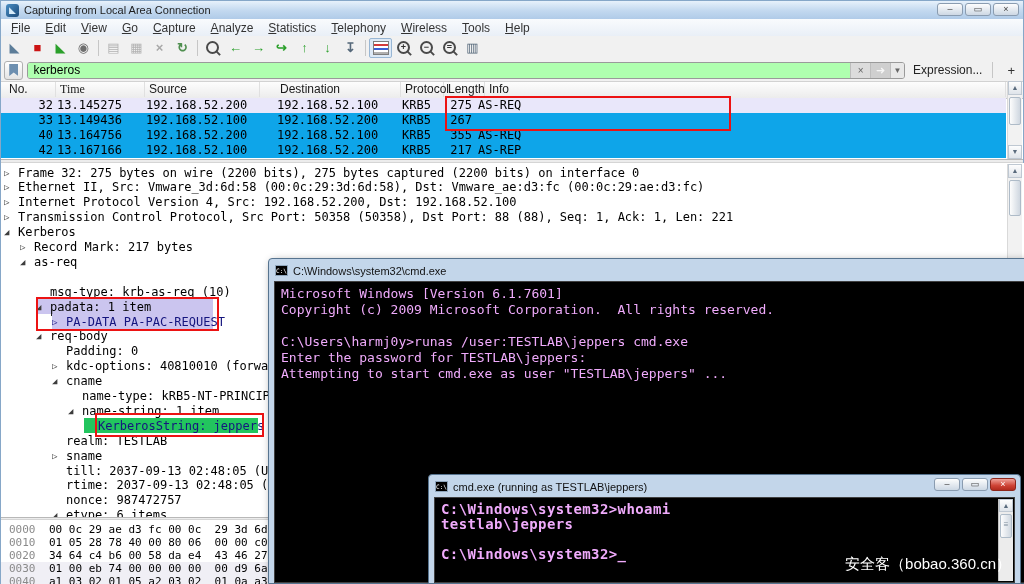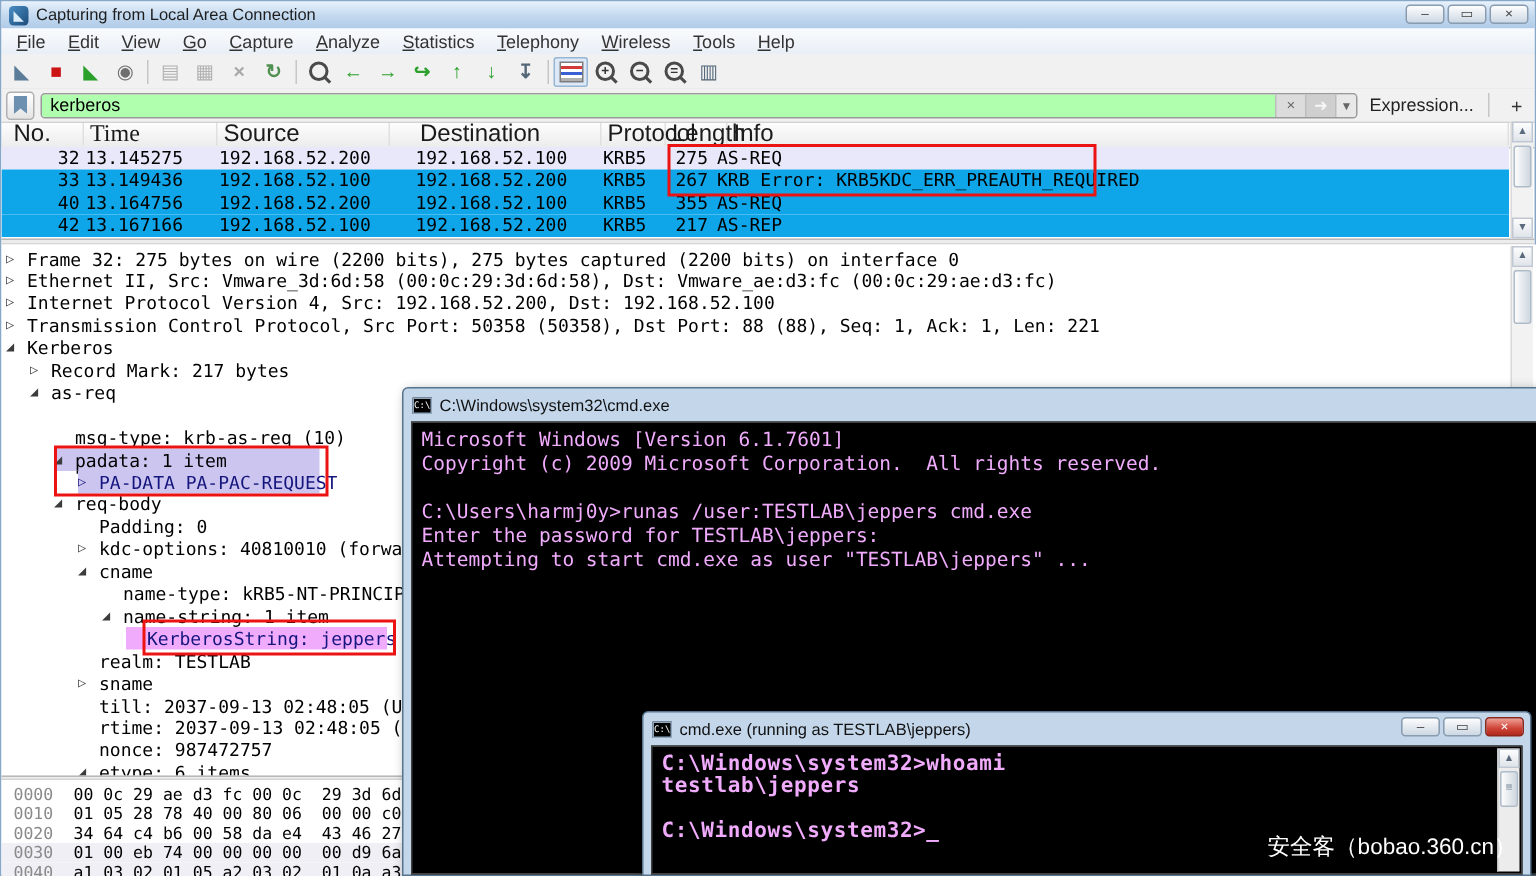--- a/index.html
+++ b/index.html
@@ -43,42 +43,42 @@
   .filter-input{flex:1;border:0;outline:none;background:#afffaf;font:12px "Liberation Sans",sans-serif;padding:0 5px;color:#000}
   .fbtn{width:19px;background:#dcdcdc;border-left:1px solid #bdbdbd;font-size:10px;color:#666;
         display:flex;align-items:center;justify-content:center}
   .fbtn.apply{color:#f6f6f6;background:#cfcfcf;font-size:11px}
   .fbtn.dd{width:13px;background:#e8e8e8;font-size:8px}
   .expr-label{font-size:12px;color:#222;padding:0 4px;white-space:nowrap}
   .fsep{width:1px;height:16px;background:#c6c6c6;margin:0 2px}
   .plus-label{font-size:13px;color:#333;padding:0 8px}
 
   .ws-cols{position:absolute;left:0;top:80px;right:0;height:16px;background:linear-gradient(#fdfdfd,#ececec);
-           border-top:1px solid #d2d2d2;border-bottom:1px solid #c6c6c6;font-size:16px;color:#1a1a1a}
+           border-top:1px solid #d2d2d2;border-bottom:1px solid #c6c6c6;font-size:12px;color:#1a1a1a}
   .col-h{position:absolute;top:0;height:15px;line-height:15px;border-right:1px solid #e0e0e0;padding-left:3px;box-sizing:border-box;white-space:nowrap}
 
   .ws-rows{position:absolute;left:0;top:97px;right:17px;height:61px;background:#fff;overflow:hidden;
            font-family:"DejaVu Sans Mono",monospace;font-size:12px}
   .pkt-row{position:absolute;left:0;right:0;height:15px;background:#0ea5e9;color:#000}
   .pkt-row.first{background:#e9e7fa}
   .pkt-row .pc{position:absolute;top:0;height:15px;line-height:15px;white-space:nowrap;overflow:hidden}
   .pkt-row .pc.r{text-align:right}
 
   .splitter{position:absolute;left:0;right:0;background:#ececec;border-top:1px solid #b8b8b8;border-bottom:1px solid #d5d5d5;box-sizing:border-box}
 
   #details{position:absolute;left:0;top:162px;width:1024px;height:355px;background:#fff;overflow:hidden;
            font-family:"DejaVu Sans Mono",monospace;font-size:12px;color:#000}
   .tree-row{position:absolute;left:0;width:100%;height:15px}
   .tw{position:absolute;top:0;height:15px;display:flex;align-items:center}
   .ex{flex:0 0 14px;width:14px;font-size:9px;color:#3c3c3c;text-align:left}
   .tx{white-space:pre}
   .hl-field{background:#cbc5ef}
   .hl-field-blue{background:#cbc5ef;color:#15157e}
   .hl-field-blue .ex{color:#15157e}
-  .hl-selected{background:#f0abfc;color:#15157e}
+  .hl-selected{background:#22c55e;color:#15157e}
 
   #hexpane{position:absolute;left:0;top:519px;width:1024px;height:65px;background:#fff;overflow:hidden;
            font-family:"DejaVu Sans Mono",monospace;font-size:11px}
   .hex-row{position:absolute;left:0;right:0;height:13px;line-height:13px;white-space:pre}
   .hex-row.shaded{background:#f0eff5}
   .hoff{position:absolute;left:8px;color:#8a8a8a}
   .hbytes{position:absolute;left:48px;color:#000}
 
   
   .sb{position:absolute;width:15px;background:#f2f2f2;border-left:1px solid #d9d9d9;box-sizing:border-box}
@@ -221,21 +221,20 @@
         <span class="pc r" style="left: 441px; width: 30px;">275</span>
         <span class="pc" style="left: 477px; width: 525px;">AS-REQ</span>
       </div>
       <div class="pkt-row" style="top: 15px;">
         <span class="pc r" style="left: 2px; width: 50px;">33</span>
         <span class="pc" style="left: 56px; width: 86px;">13.149436</span>
         <span class="pc" style="left: 145px; width: 128px;">192.168.52.100</span>
         <span class="pc" style="left: 276px; width: 122px;">192.168.52.200</span>
         <span class="pc" style="left: 401px; width: 39px;">KRB5</span>
         <span class="pc r" style="left: 441px; width: 30px;">267</span>
-        <span class="pc" style="left: 477px; width: 525px;">KRB Error: KRB5KDC_ERR_PREAUTH_REQUIRED</span>
       </div>
       <div class="pkt-row" style="top: 30px;">
         <span class="pc r" style="left: 2px; width: 50px;">40</span>
         <span class="pc" style="left: 56px; width: 86px;">13.164756</span>
         <span class="pc" style="left: 145px; width: 128px;">192.168.52.200</span>
         <span class="pc" style="left: 276px; width: 122px;">192.168.52.100</span>
         <span class="pc" style="left: 401px; width: 39px;">KRB5</span>
         <span class="pc r" style="left: 441px; width: 30px;">355</span>
         <span class="pc" style="left: 477px; width: 525px;">AS-REQ</span>
       </div>

